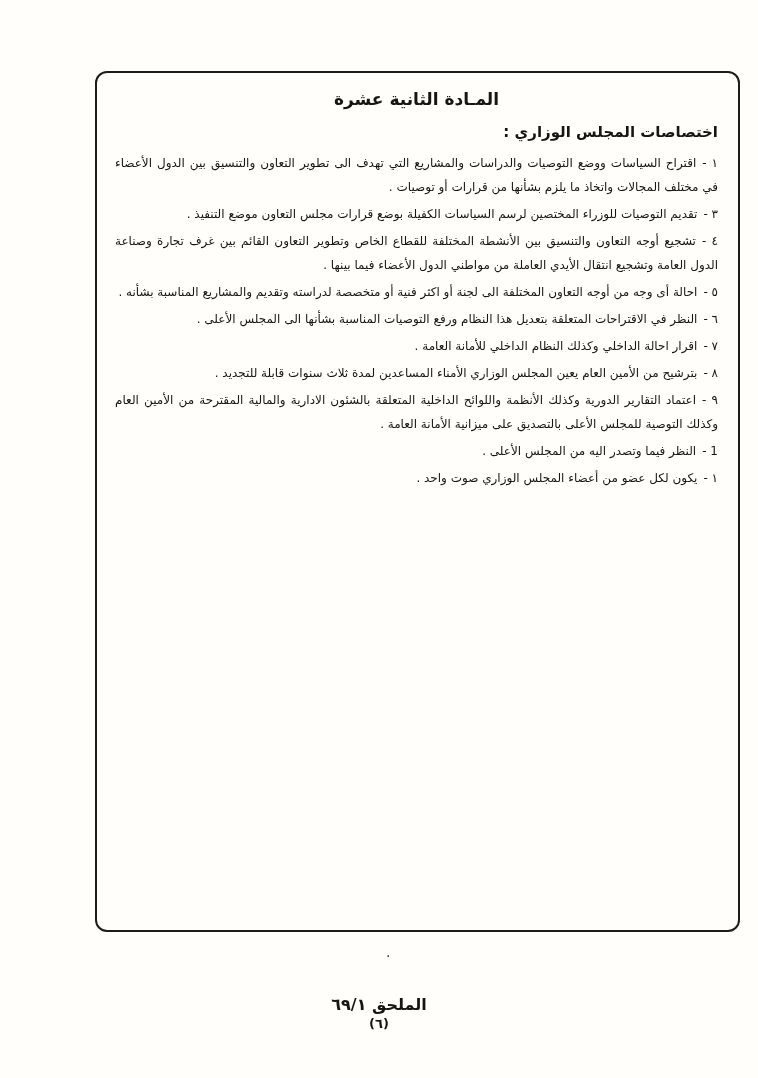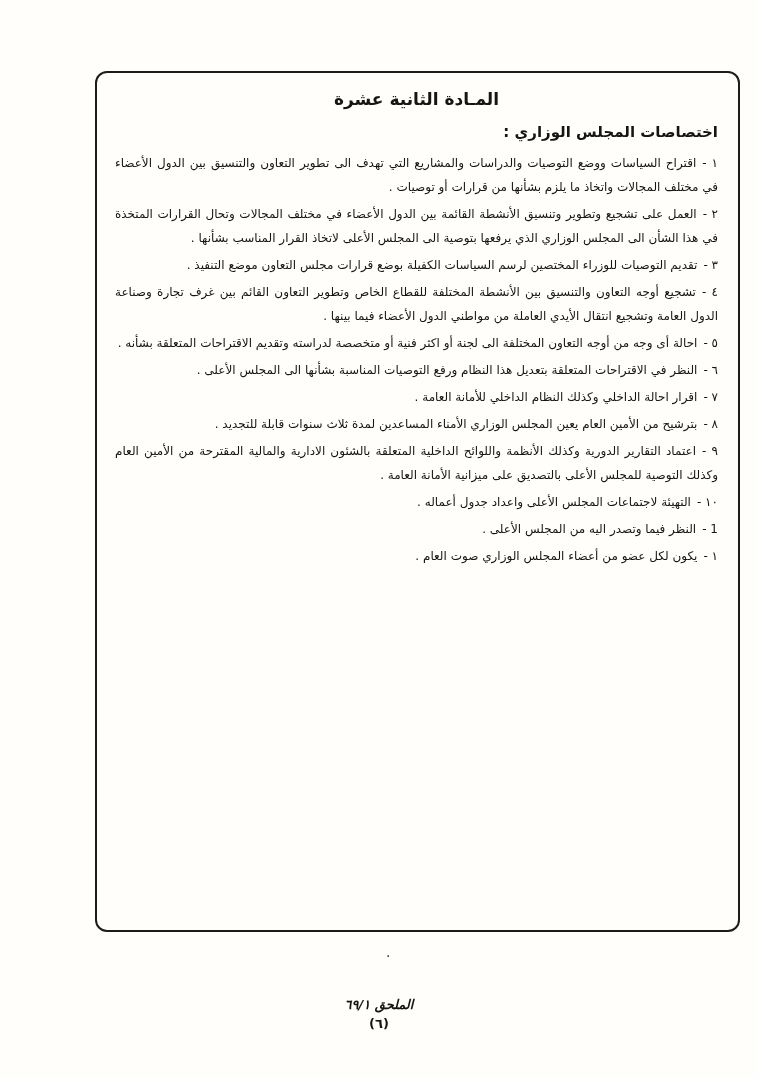--- a/index.html
+++ b/index.html
@@ -65,24 +65,23 @@
   }
   .footer {
     position: absolute;
     left: 0;
     right: 0;
     top: 997px;
     text-align: center;
     direction: rtl;
   }
   .footer .ref {
-    font-size: 13px;
+    font-size: 16px;
     font-weight: bold;
     line-height: 16px;
-    font-style: italic;
   }
   .footer .pagenum {
     font-size: 13px;
     font-weight: bold;
     line-height: 18px;
     margin-top: 2px;
   }
 </style>
 </head>
 <body>
@@ -90,36 +89,34 @@
 <div class="page">
 
   <div class="frame">
 
     <h1 class="article-title">المـادة الثانية عشرة</h1>
 
     <h2 class="section-heading">اختصاصات المجلس الوزاري :</h2>
 
     <ol class="items">
       <li><span class="num">١ -</span><span>اقتراح السياسات ووضع التوصيات والدراسات والمشاريع التي تهدف الى تطوير التعاون والتنسيق بين الدول الأعضاء في مختلف المجالات واتخاذ ما يلزم بشأنها من قرارات أو توصيات .</span></li>
-      <li><span class="num">٢ -</span><span>العمل على تشجيع وتطوير وتنسيق الأنشطة القائمة بين الدول الأعضاء في مختلف المجالات وتحال القرارات المتخذة في هذا الشأن الى المجلس الوزاري الذي يرفعها بتوصية الى المجلس الأعلى لاتخاذ القرار المناسب بشأنها .</span></li>
       <li><span class="num">٣ -</span><span>تقديم التوصيات للوزراء المختصين لرسم السياسات الكفيلة بوضع قرارات مجلس التعاون موضع التنفيذ .</span></li>
       <li><span class="num">٤ -</span><span>تشجيع أوجه التعاون والتنسيق بين الأنشطة المختلفة للقطاع الخاص وتطوير التعاون القائم بين غرف تجارة وصناعة الدول العامة وتشجيع انتقال الأيدي العاملة من مواطني الدول الأعضاء فيما بينها .</span></li>
-      <li><span class="num">٥ -</span><span>احالة أى وجه من أوجه التعاون المختلفة الى لجنة أو اكثر فنية أو متخصصة لدراسته وتقديم الاقتراحات المتعلقة بشأنه .</span></li>
+      <li><span class="num">٥ -</span><span>احالة أى وجه من أوجه التعاون المختلفة الى لجنة أو اكثر فنية أو متخصصة لدراسته وتقديم والمشاريع المناسبة بشأنه .</span></li>
       <li><span class="num">٦ -</span><span>النظر في الاقتراحات المتعلقة بتعديل هذا النظام ورفع التوصيات المناسبة بشأنها الى المجلس الأعلى .</span></li>
       <li><span class="num">٧ -</span><span>اقرار احالة الداخلي وكذلك النظام الداخلي للأمانة العامة .</span></li>
       <li><span class="num">٨ -</span><span>بترشيح من الأمين العام يعين المجلس الوزاري الأمناء المساعدين لمدة ثلاث سنوات قابلة للتجديد .</span></li>
       <li><span class="num">٩ -</span><span>اعتماد التقارير الدورية وكذلك الأنظمة واللوائح الداخلية المتعلقة بالشئون الادارية والمالية المقترحة من الأمين العام وكذلك التوصية للمجلس الأعلى بالتصديق على ميزانية الأمانة العامة .</span></li>
-      <li><span class="num">١٠ -</span><span>التهيئة لاجتماعات المجلس الأعلى واعداد جدول أعماله .</span></li>
       <li><span class="num">1 -</span><span>النظر فيما وتصدر اليه من المجلس الأعلى .</span></li>
     </ol>
 
 
 
     <ol class="items">
-      <li><span class="num">١ -</span><span>يكون لكل عضو من أعضاء المجلس الوزاري صوت العام .</span></li>
+      <li><span class="num">١ -</span><span>يكون لكل عضو من أعضاء المجلس الوزاري صوت واحد .</span></li>
     </ol>
 
   </div>
 
   <div class="stray-dot">.</div>
 
   <div class="footer">
     <div class="ref">الملحق ٦٩/١</div>
     <div class="pagenum">(٦)</div>
   </div>

